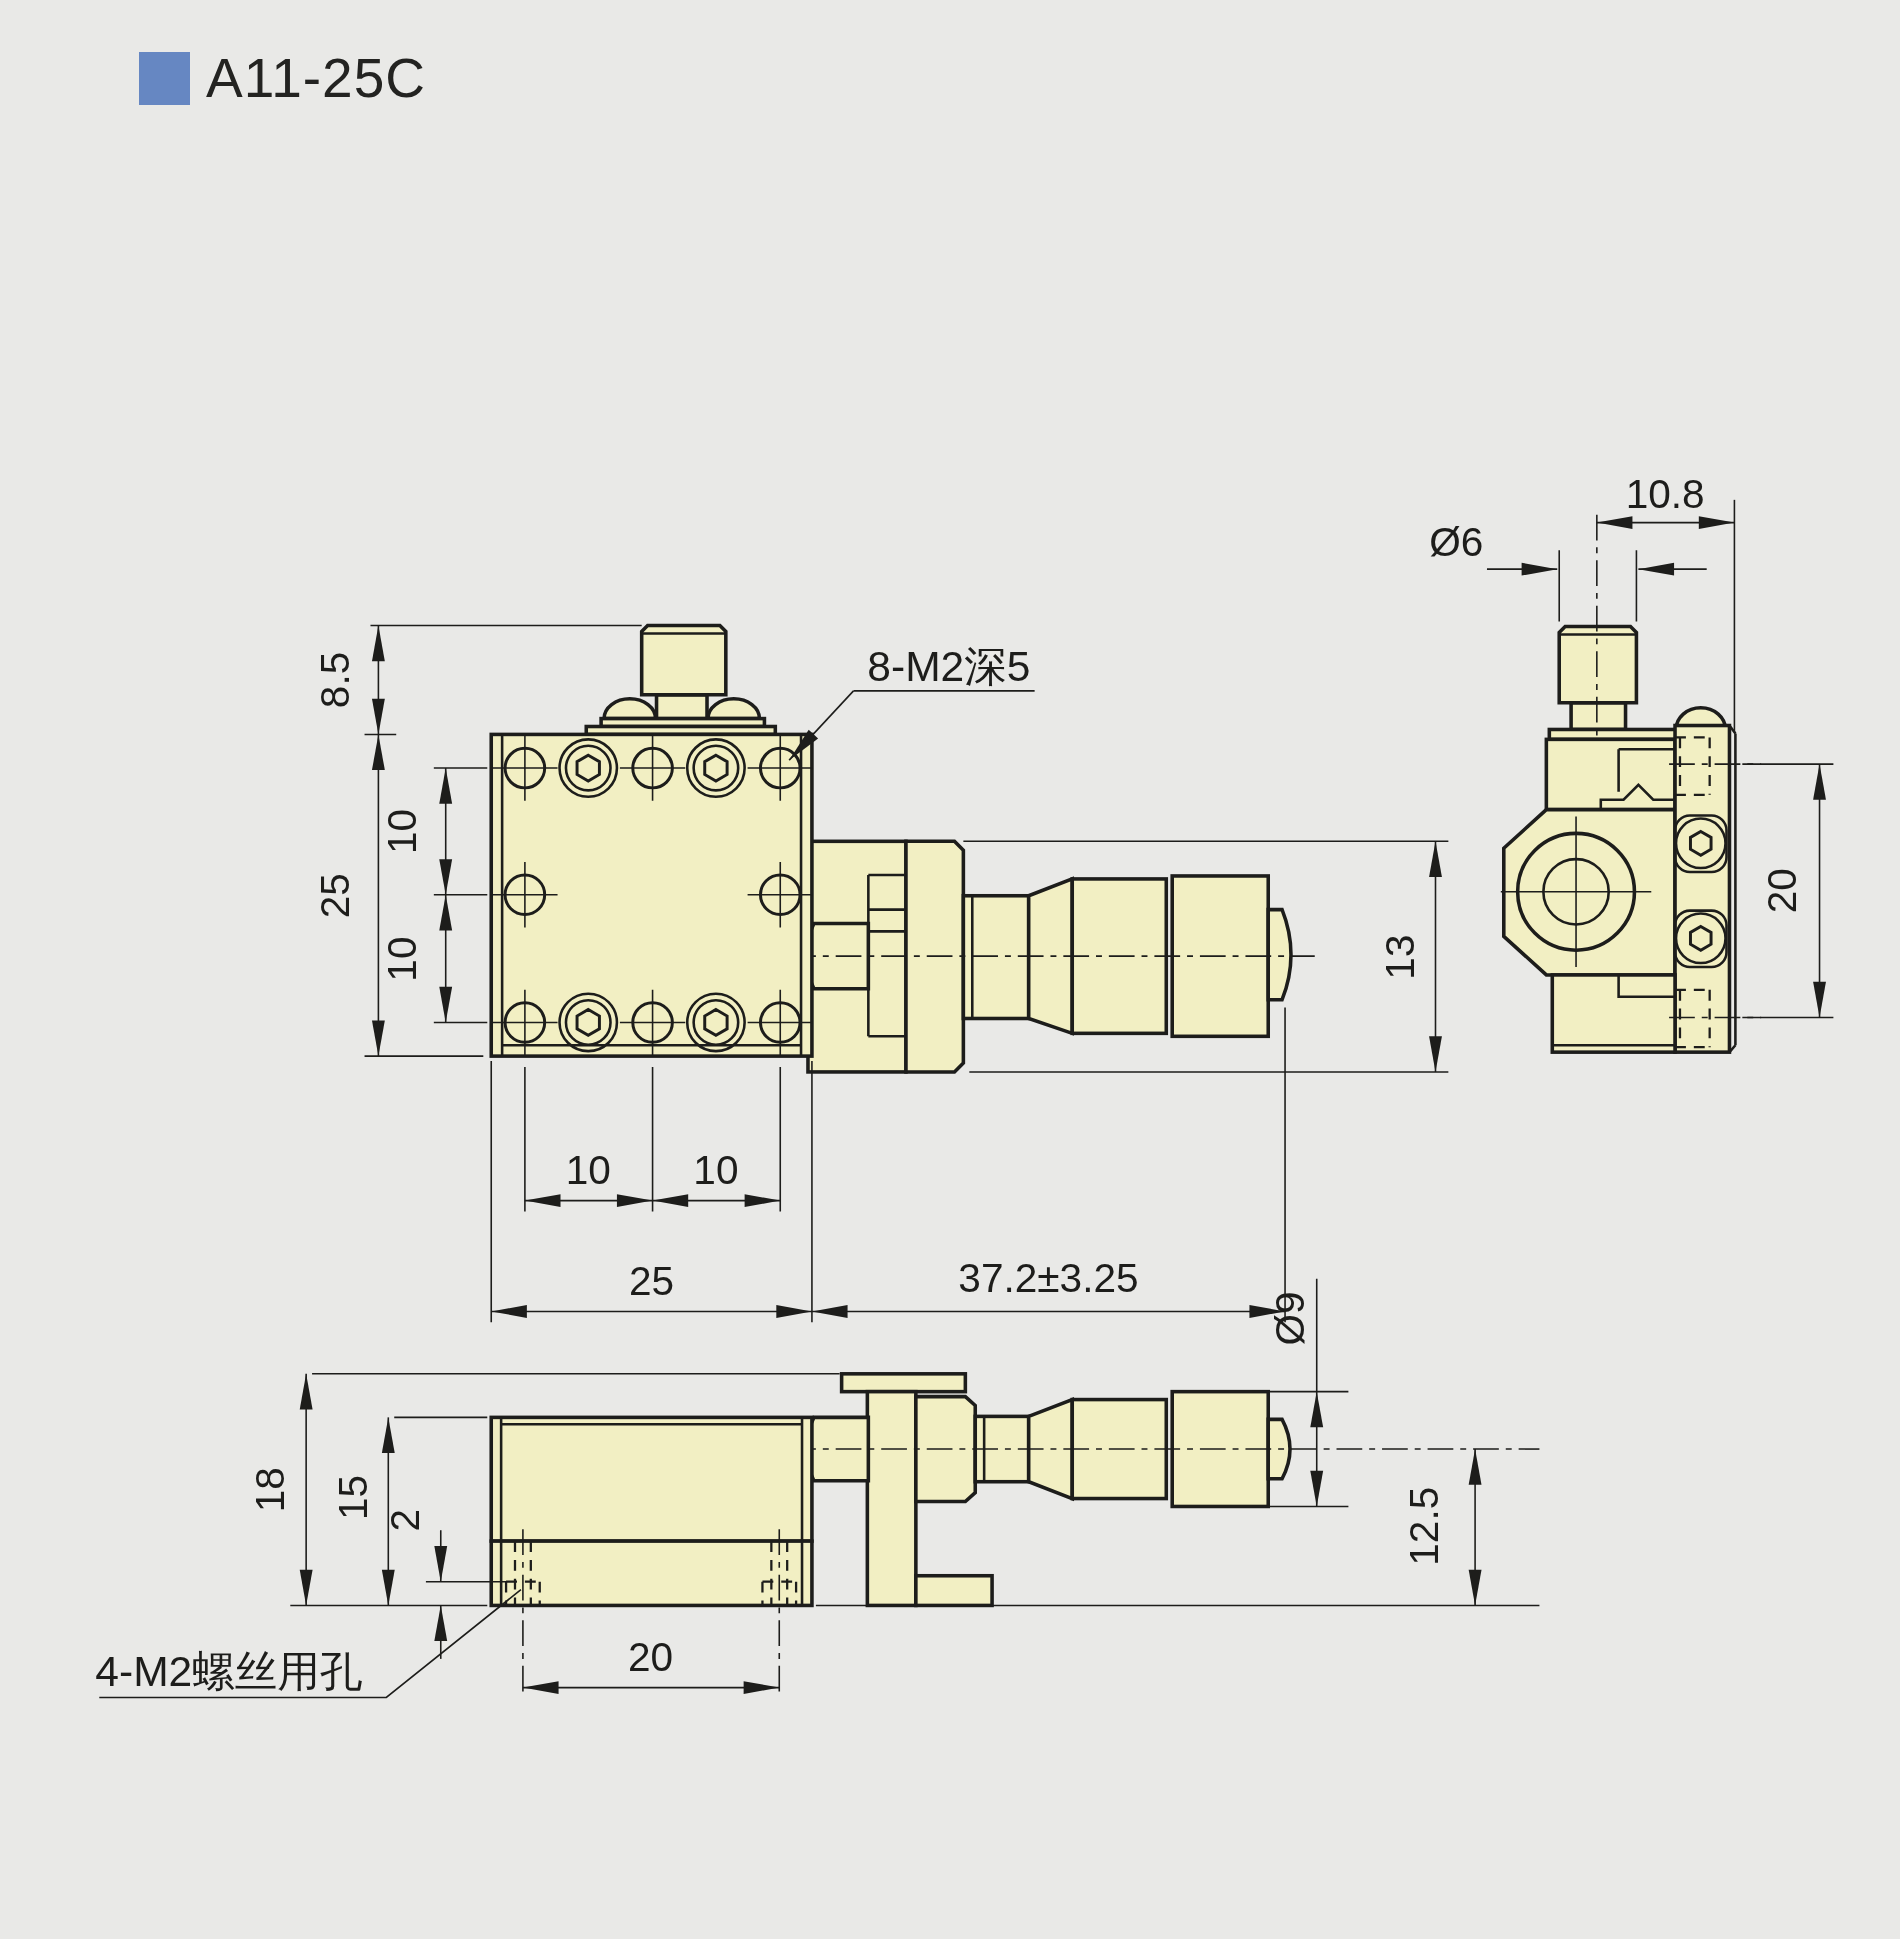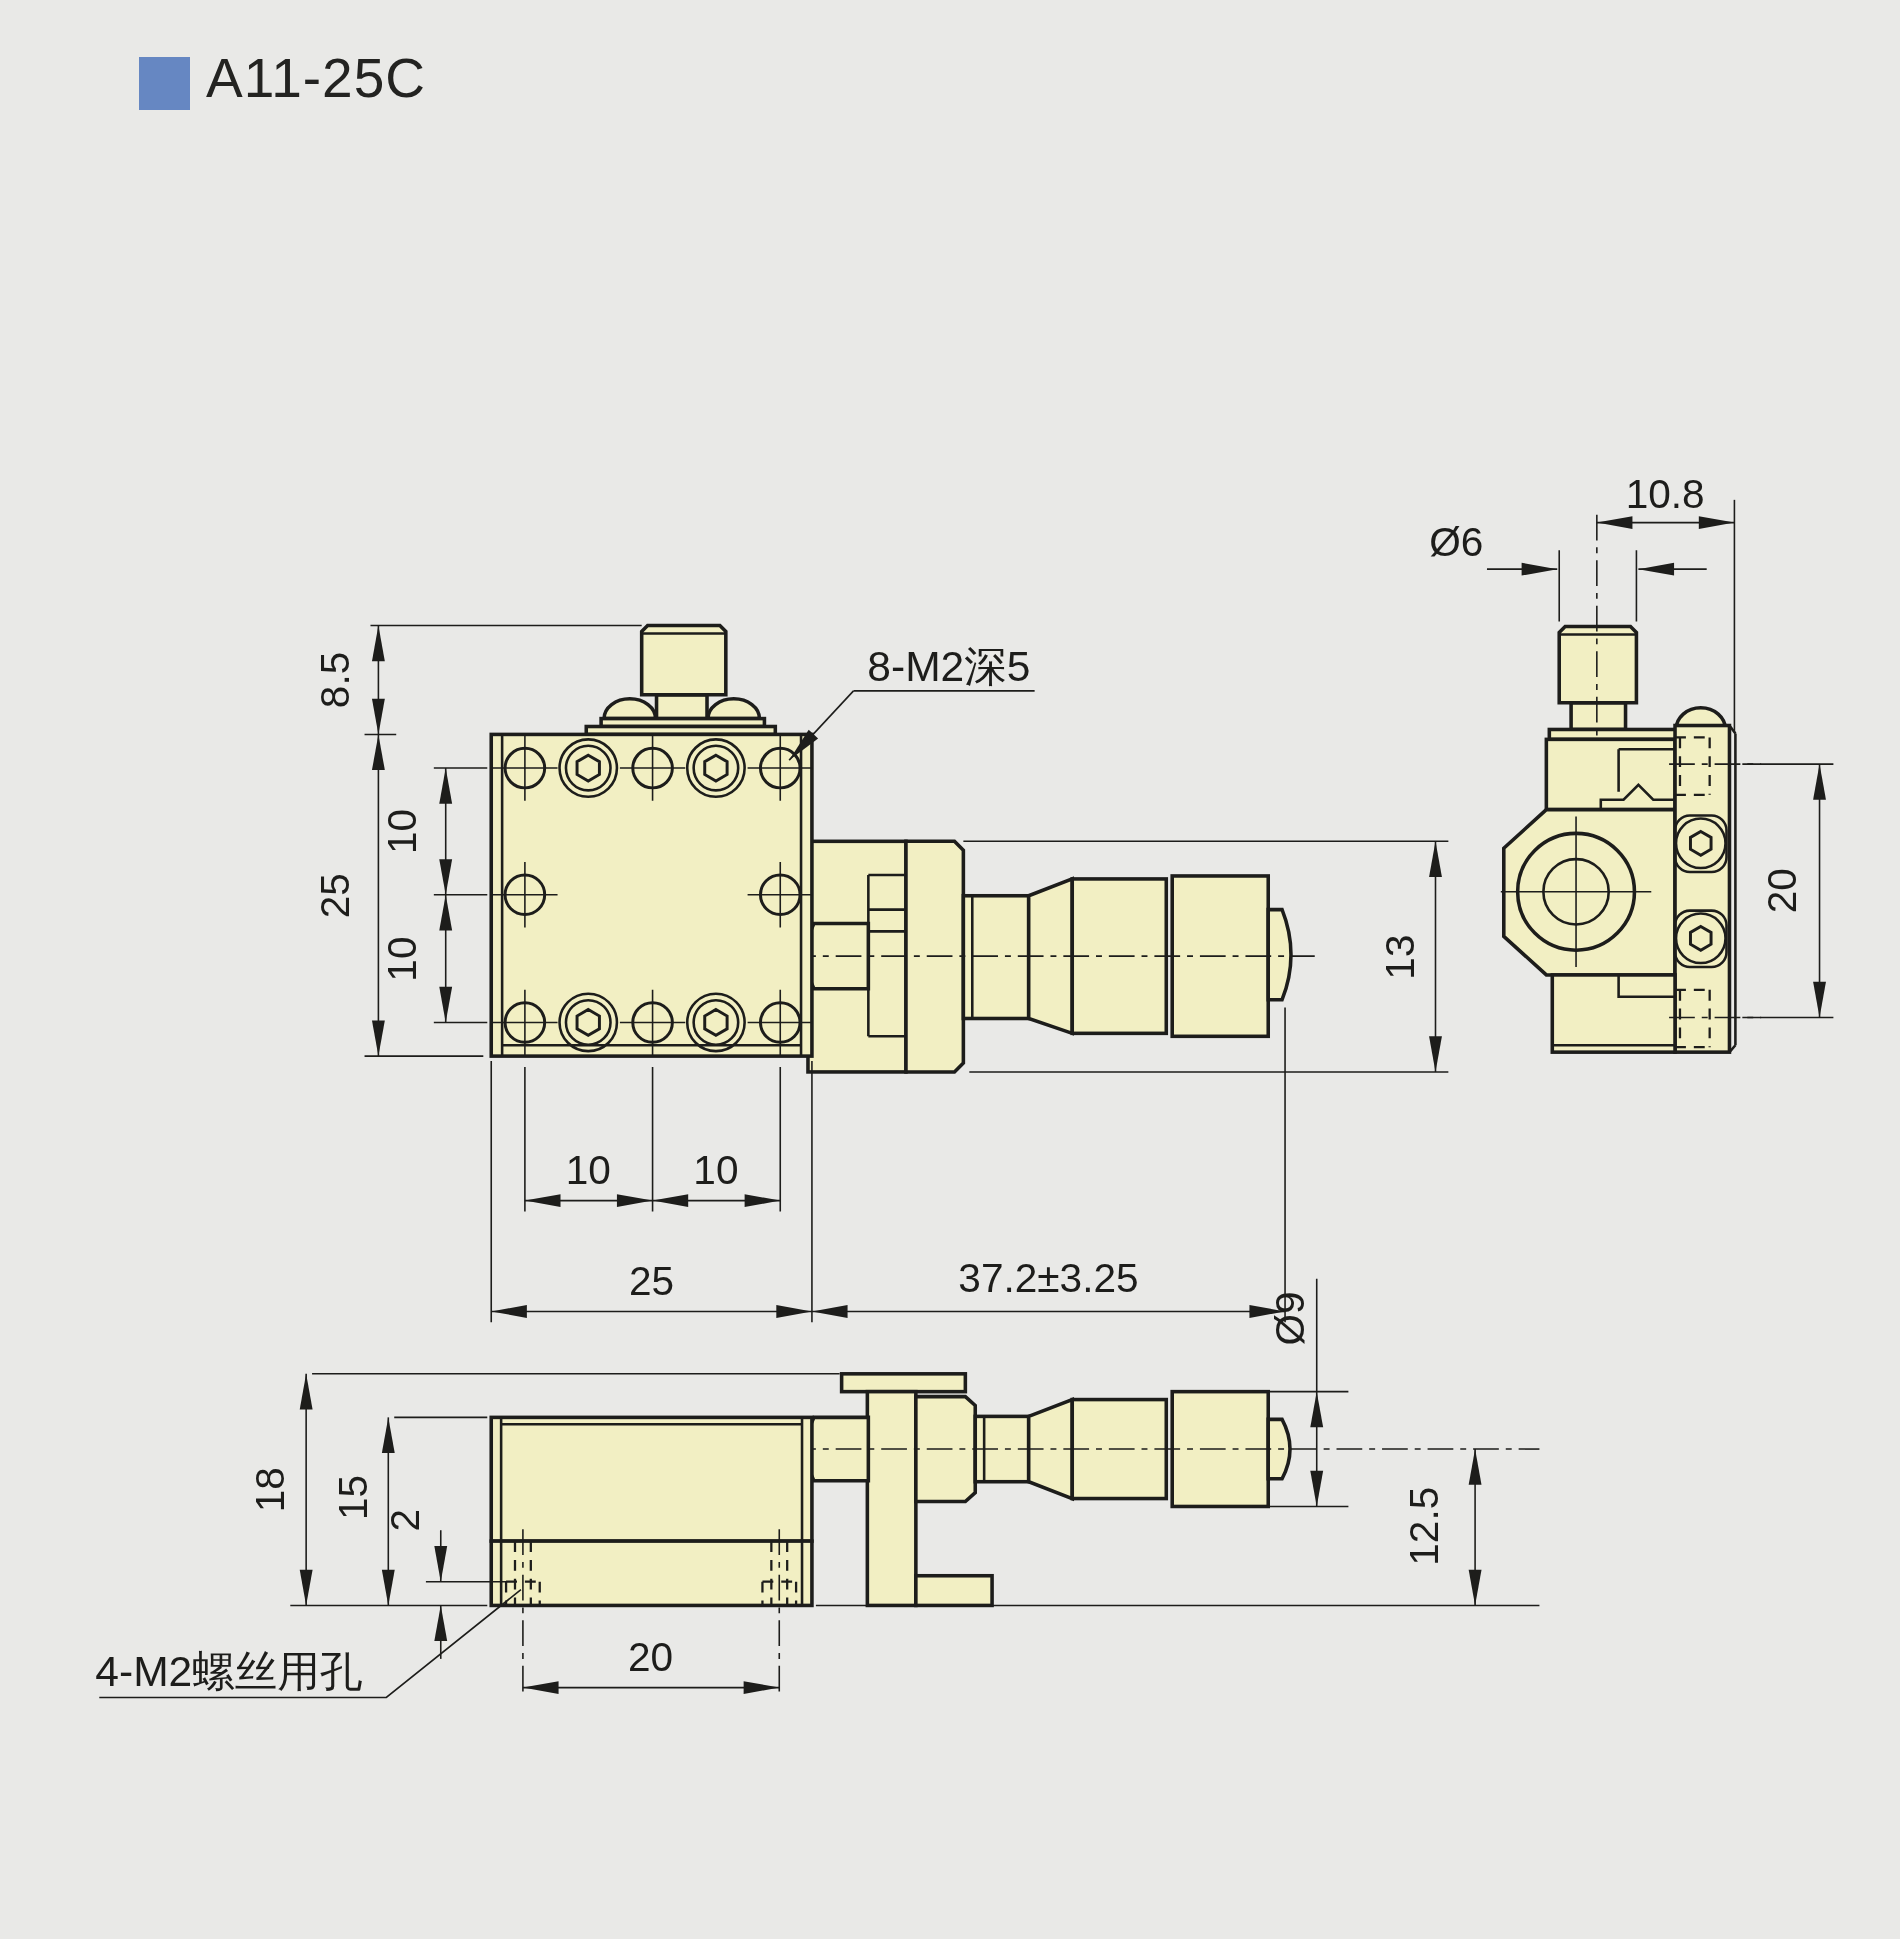--- a/index.html
+++ b/index.html
@@ -4,21 +4,21 @@
 <style>
   :root{
     --bg:#e9e9e7; --part:#f2efc3; --line:#1d1d1b; --accent:#6687c2;
   }
   html,body{margin:0;padding:0;}
   body{
     width:1901px;height:1939px;background:var(--bg);
     font-family:"Liberation Sans",sans-serif;position:relative;overflow:hidden;
   }
   #title-row{
-    position:absolute;left:139px;top:46px;display:flex;align-items:flex-end;gap:16px;
+    position:absolute;left:139px;top:46px;display:flex;align-items:center;gap:16px;
   }
   #title-row .sq{width:51px;height:53px;background:var(--accent);}
   #title-row .tt{font-size:55px;color:#232321;letter-spacing:1px;}
   svg{position:absolute;left:0;top:0;}
   .f{fill:var(--part);stroke:var(--line);stroke-width:3.6;stroke-linejoin:miter;}
   .s{fill:none;stroke:var(--line);stroke-width:3.6;}
   .s2{fill:none;stroke:var(--line);stroke-width:2.6;}
   .t{fill:none;stroke:var(--line);stroke-width:1.6;}
   .d{fill:none;stroke:var(--line);stroke-width:2.3;stroke-dasharray:11 8;}
   .c{fill:none;stroke:var(--line);stroke-width:1.6;stroke-dasharray:26 7 6 7;}

